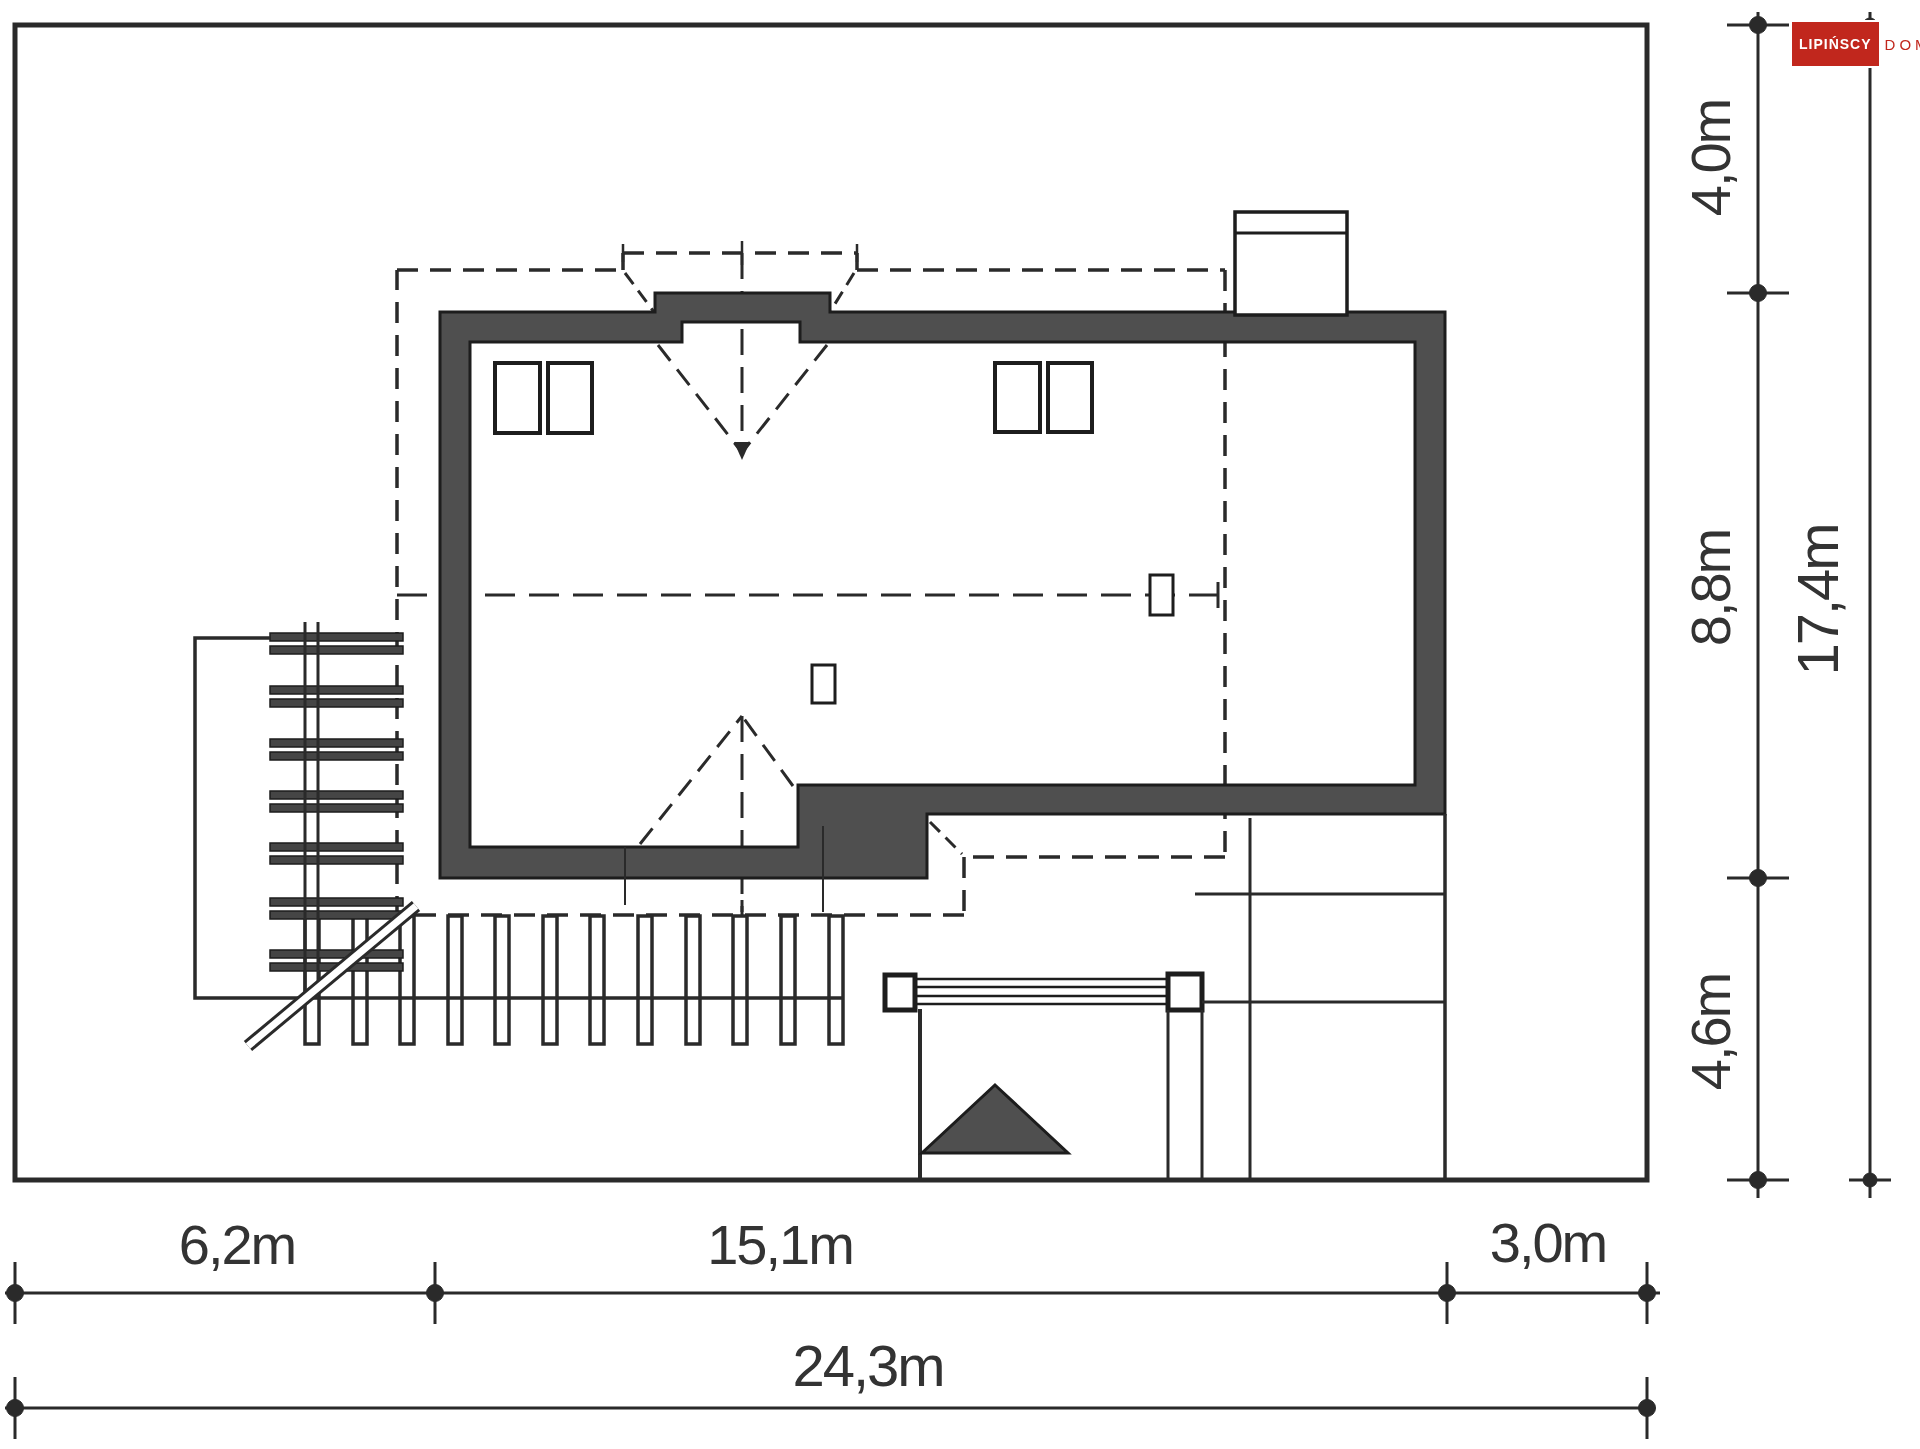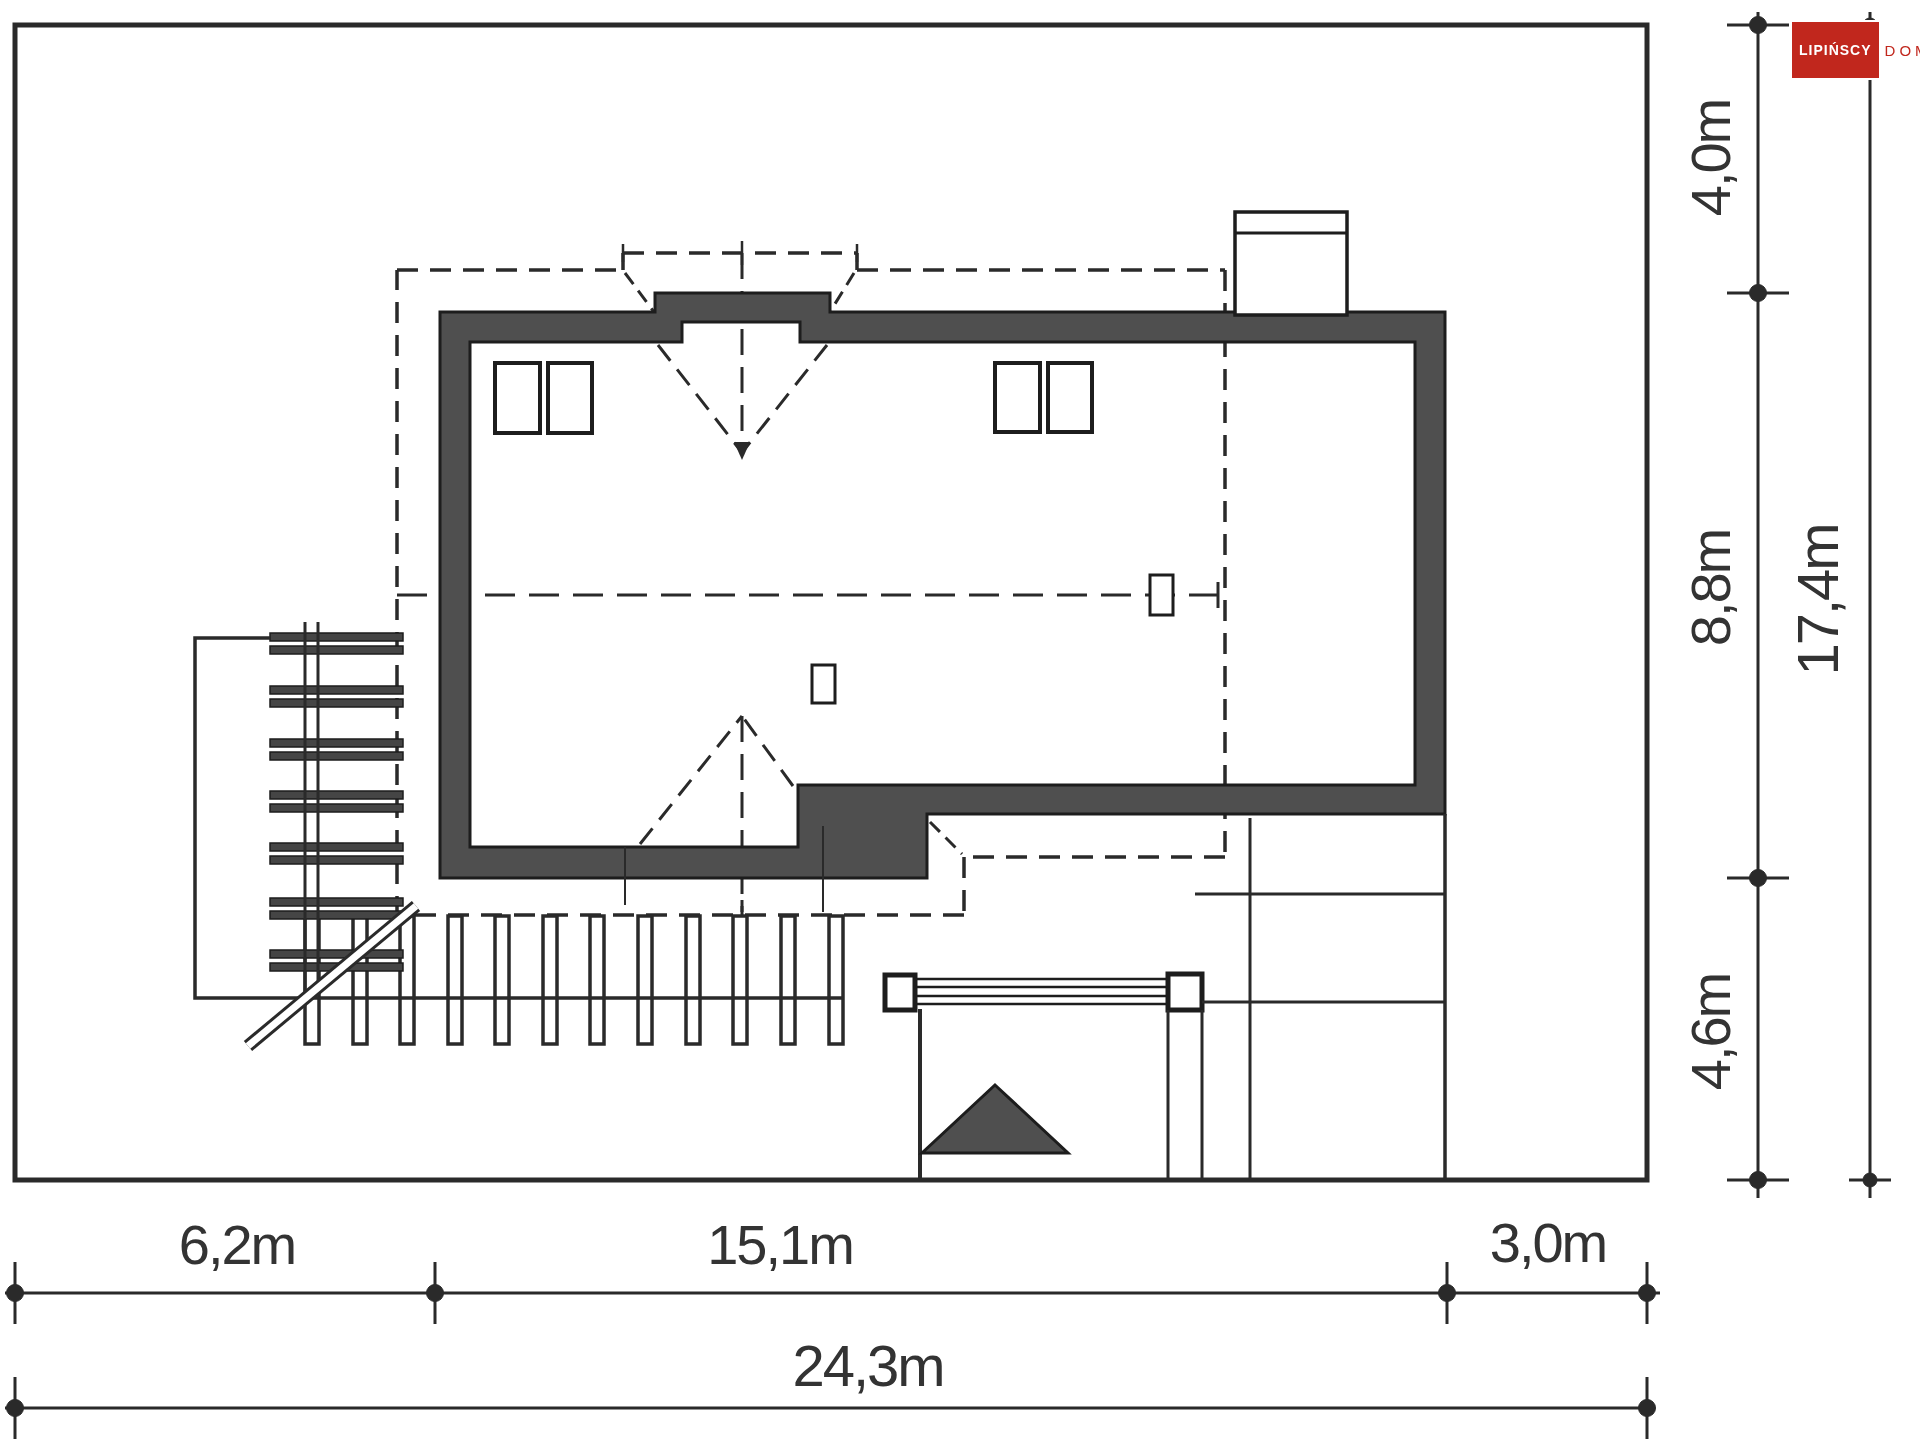--- a/index.html
+++ b/index.html
@@ -4,21 +4,21 @@
 <style>
   html,body{margin:0;padding:0;background:#fff;}
   .canvas{position:relative;width:1920px;height:1449px;background:#fff;overflow:hidden;
           font-family:"Liberation Sans", sans-serif;}
   svg{position:absolute;left:0;top:0;}
   svg text{fill:#333;font-family:"Liberation Sans", sans-serif;font-size:56px;letter-spacing:-2px;}
   svg text.total{font-size:58px;}
   .logo{position:absolute;left:1790px;top:20px;display:flex;align-items:center;background:#fff;
         padding:2px 6px 2px 2px;z-index:5;}
   .logo .brand{background:#c1271d;color:#fff;font-weight:bold;font-size:14px;letter-spacing:1px;
-               padding:21px 7px;line-height:1;}
+               padding:15px 7px;line-height:1;}
   .logo .product{color:#c1271d;font-size:15px;letter-spacing:4px;margin-left:6px;line-height:1;}
 </style>
 </head>
 <body>
 
 <div class="canvas">
 
 <svg width="1920" height="1449" viewBox="0 0 1920 1449">
 
   <rect x="15" y="25" width="1632" height="1155" fill="#ffffff" stroke="#2a2a2a" stroke-width="5"></rect>

